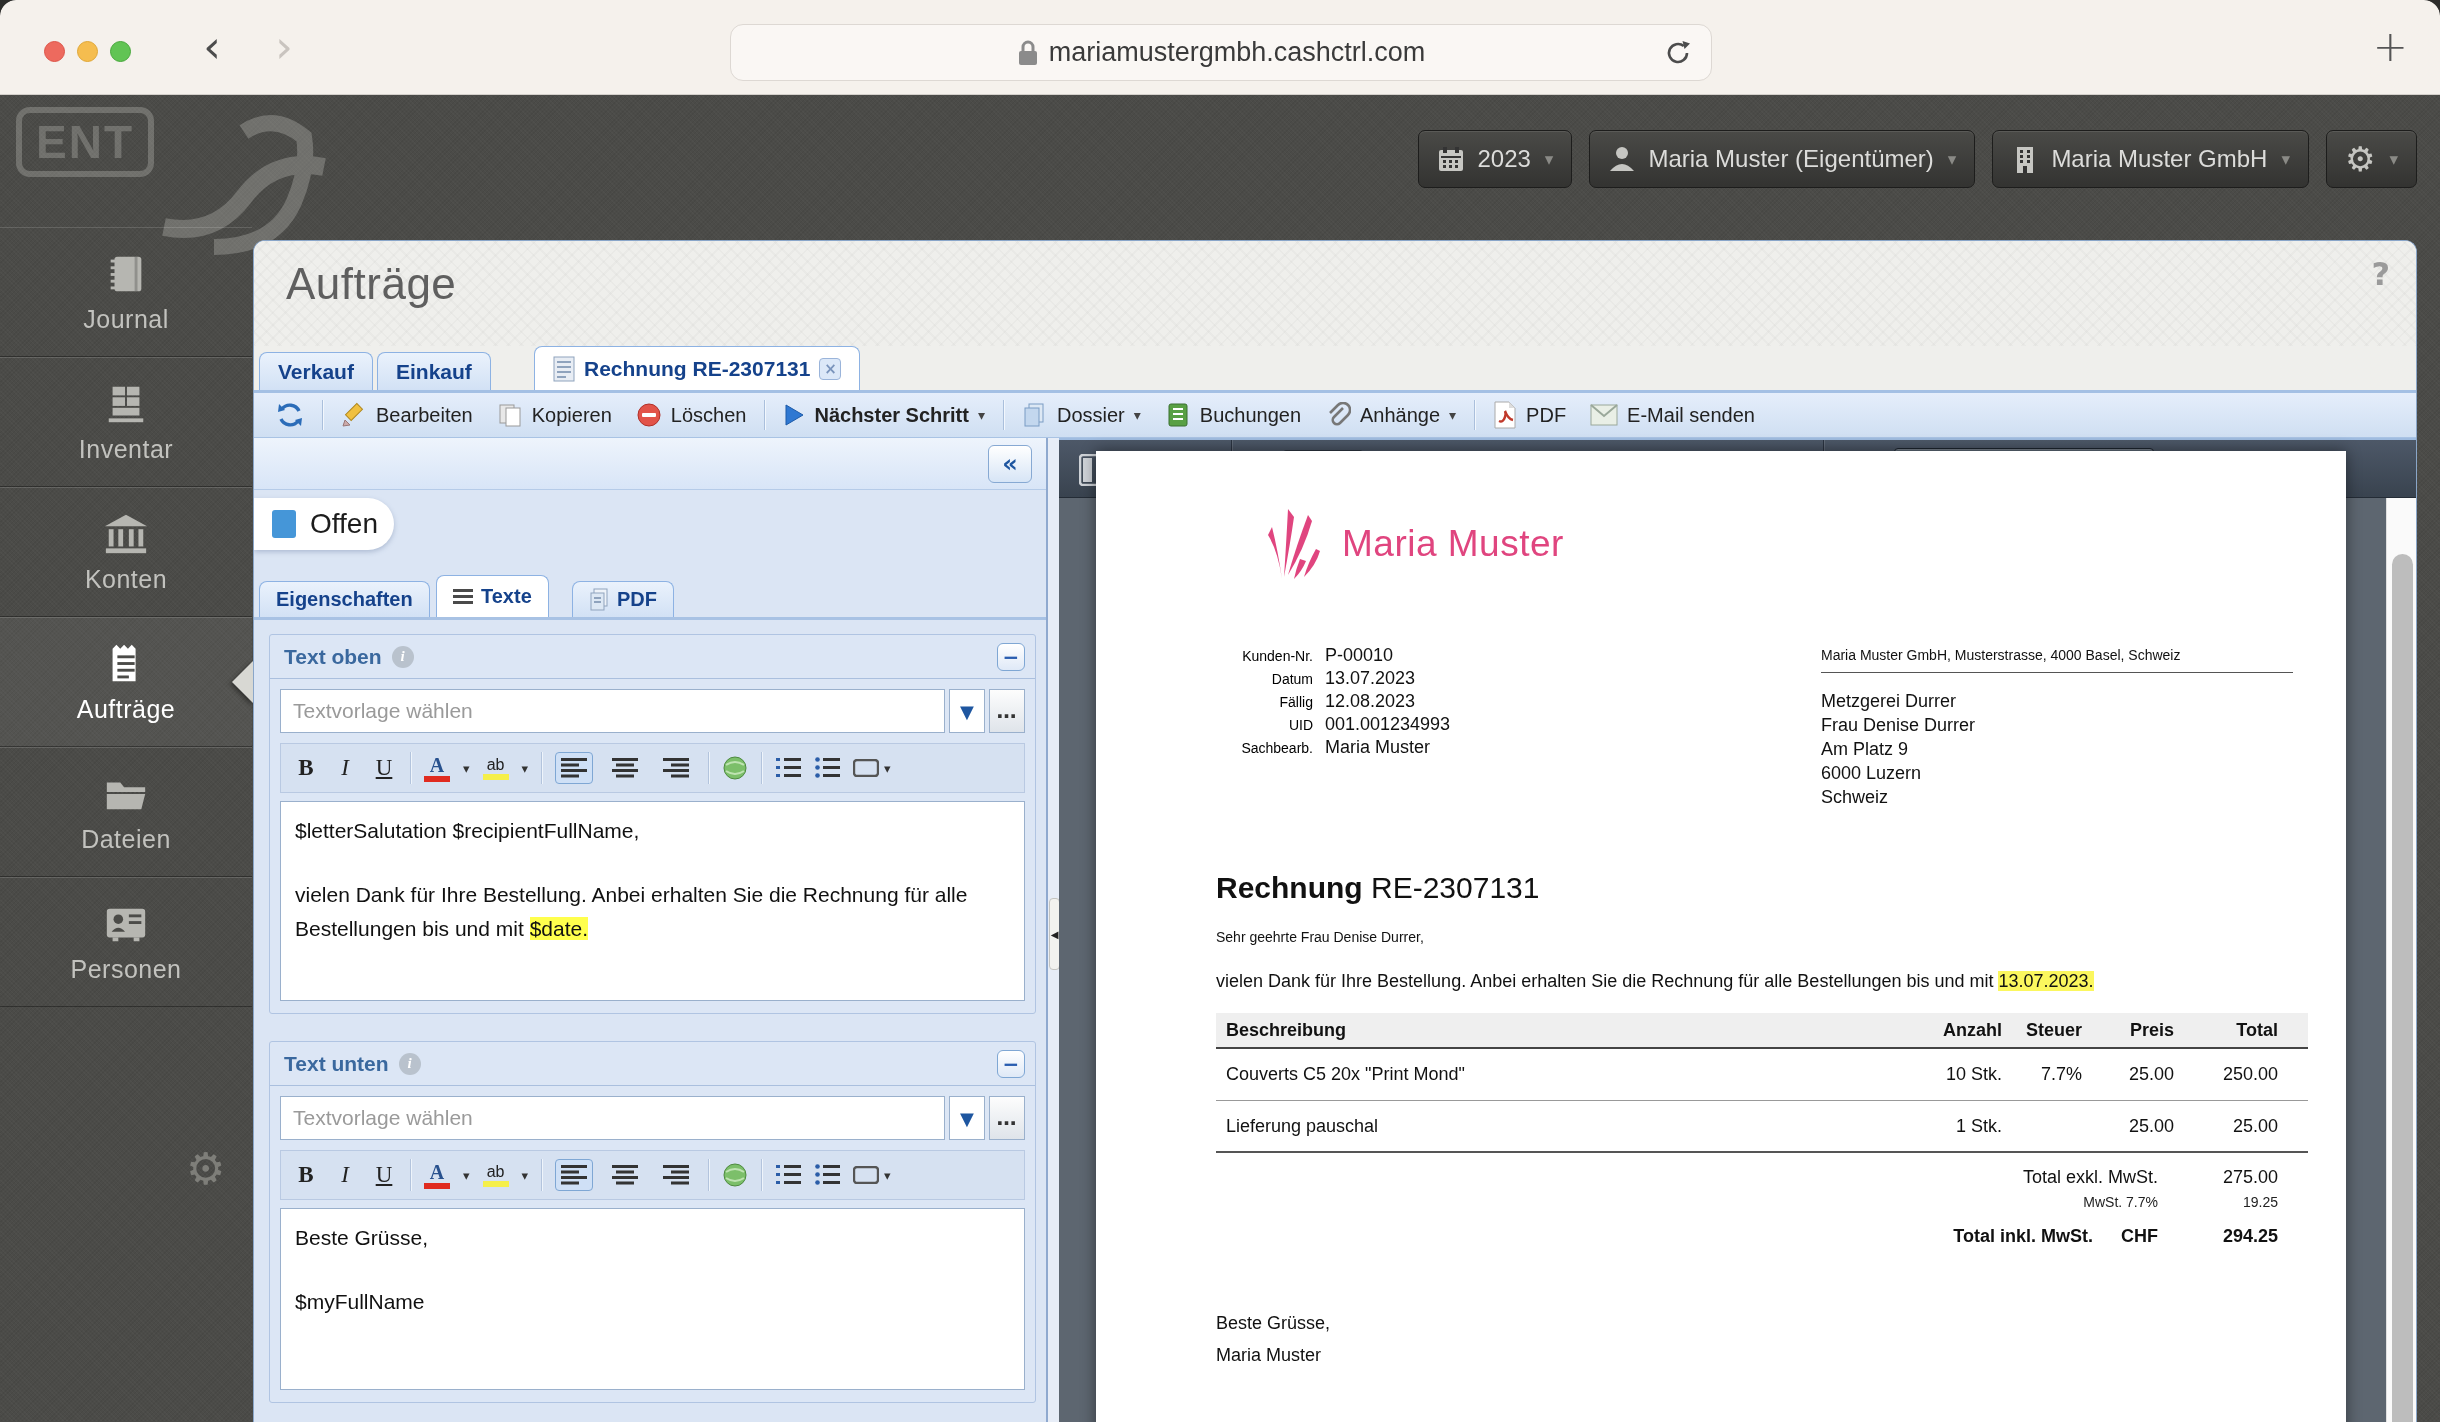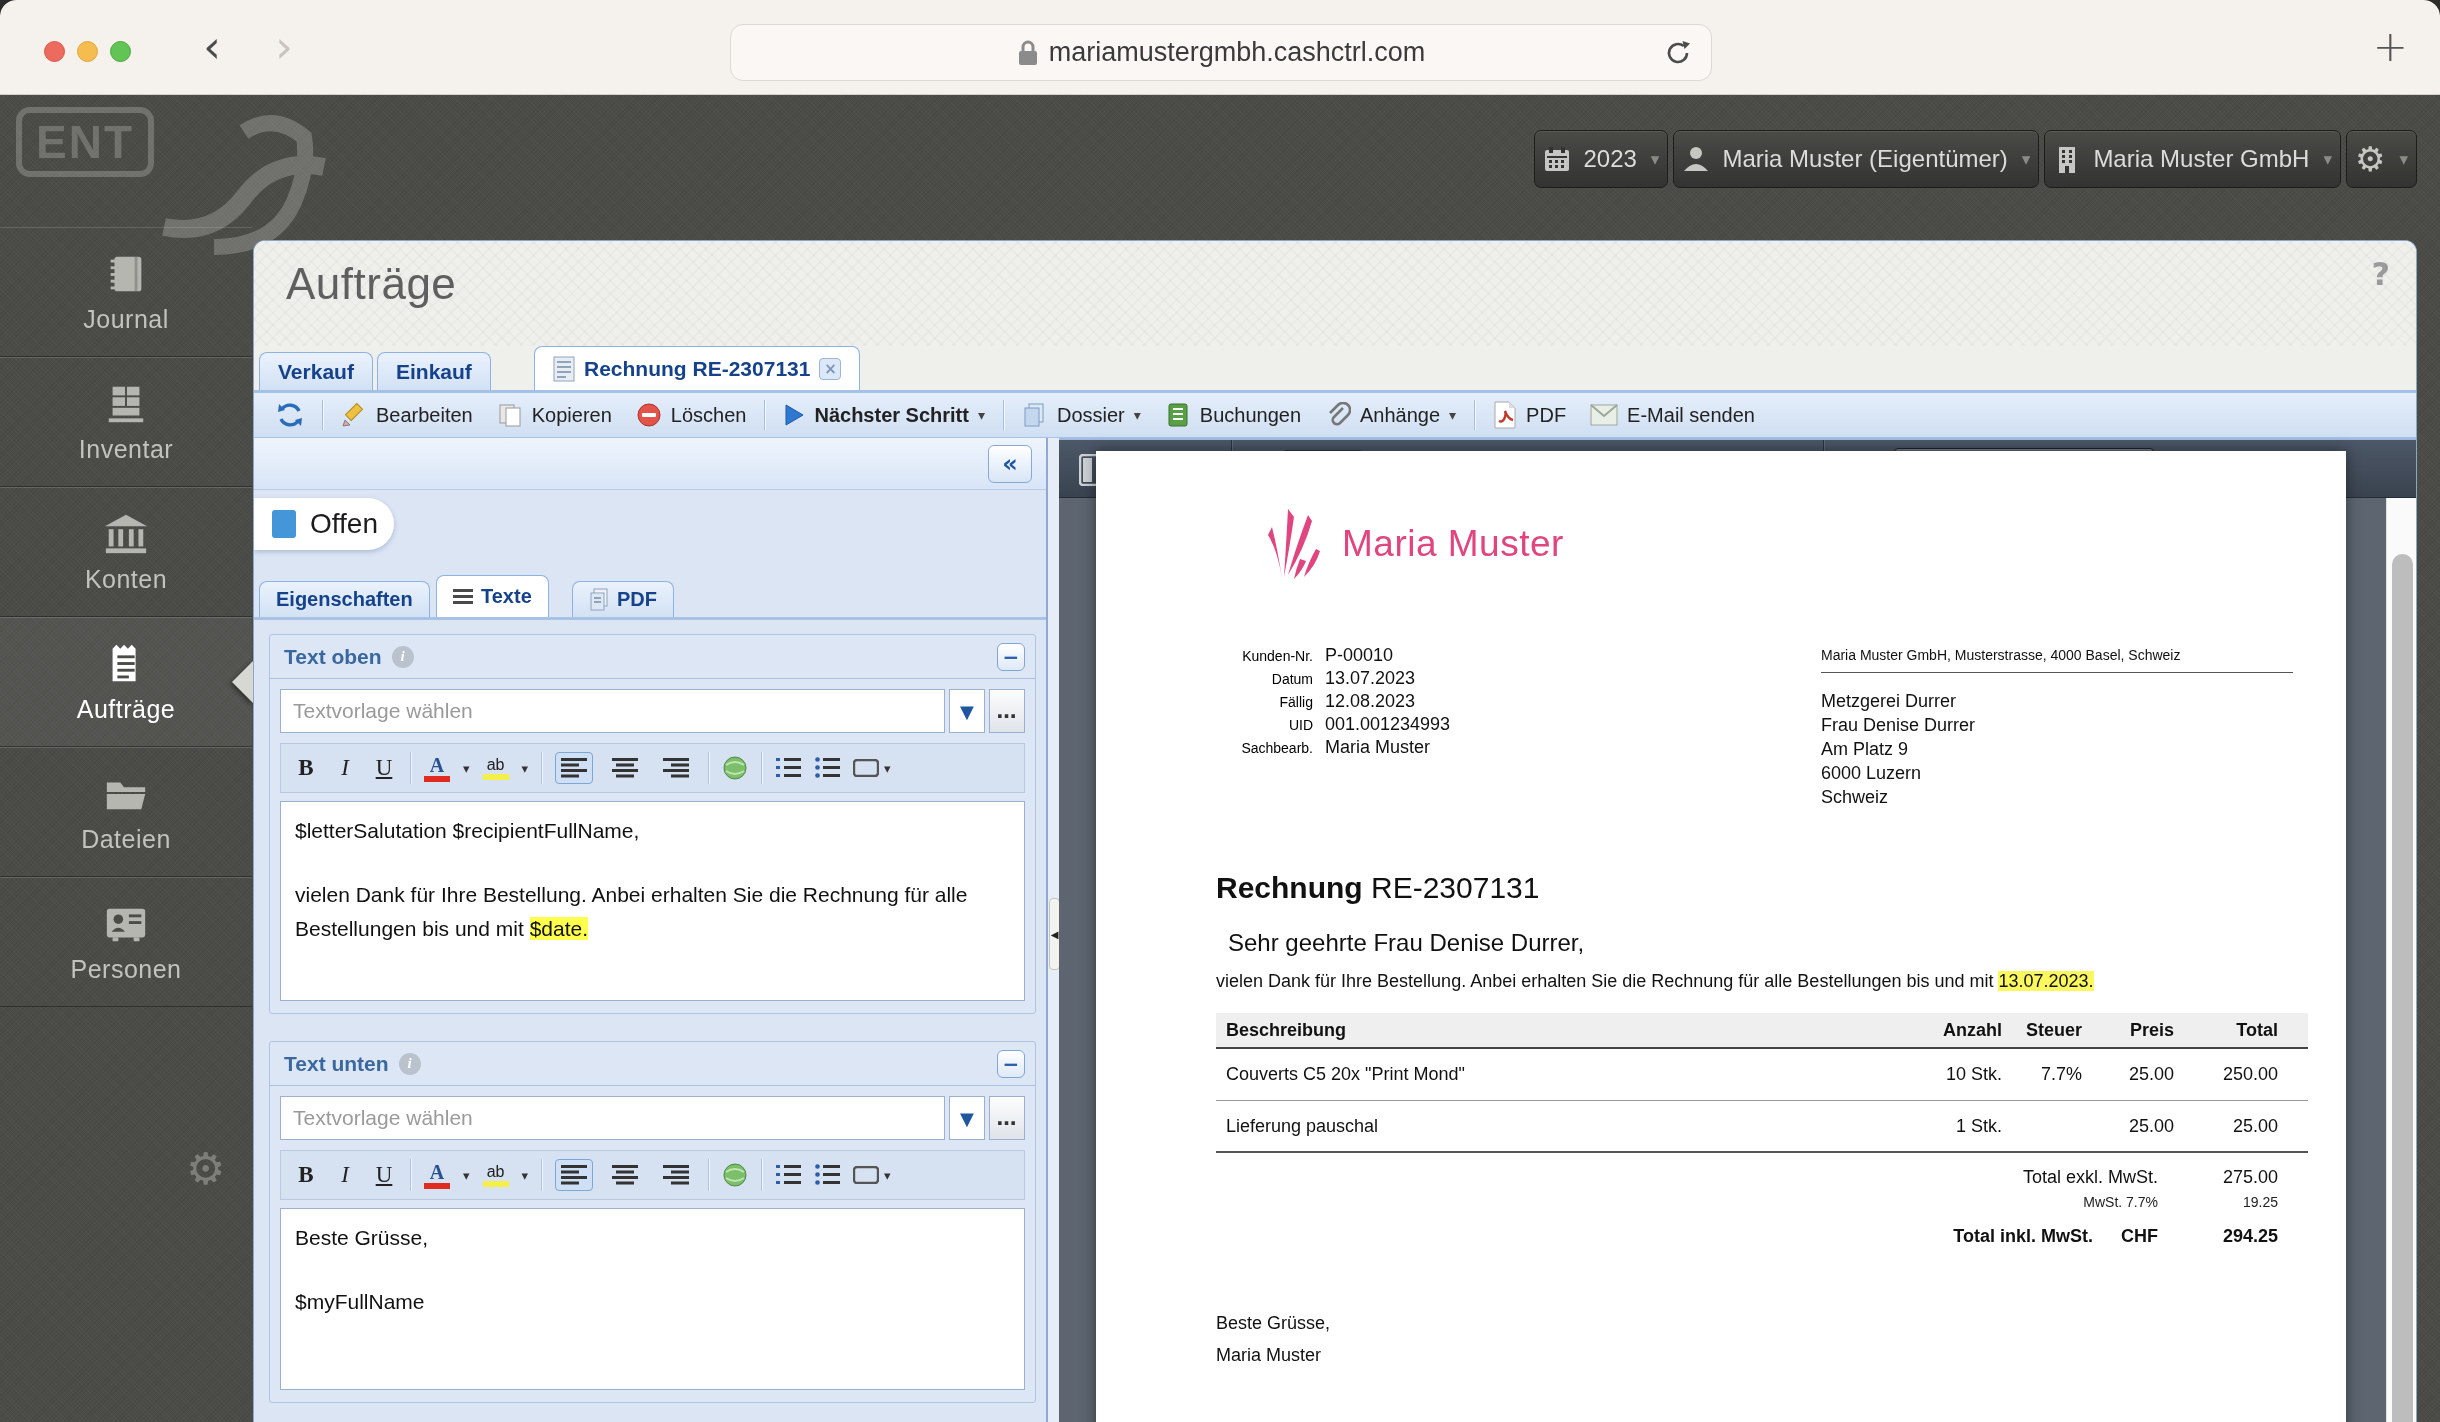--- a/index.html
+++ b/index.html
@@ -39,23 +39,23 @@
   .sbitem svg{width:46px;height:46px;fill:#b6b6b1;}
   .sbitem.active{color:#fff;background:rgba(255,255,255,.05);}
   .sbitem.active svg{fill:#fff;}
   .sbarrow{position:absolute;right:-2px;top:50%;transform:translateY(-50%);width:0;height:0;
            border-top:22px solid transparent;border-bottom:22px solid transparent;border-right:22px solid #d8d8d3;
            filter:drop-shadow(-2px 2px 2px rgba(0,0,0,.4));}
   .sbgear{position:absolute;left:186px;top:1048px;font-size:44px;color:#8b8b86;opacity:.8;}
 
   
   .trbar{position:absolute;right:23px;top:35px;display:flex;gap:5px;}
-  .trbtn{height:58px;display:flex;align-items:center;gap:12px;padding:0 8px;
+  .trbtn{height:58px;display:flex;align-items:center;gap:12px;padding:0 18px;
          background:linear-gradient(#4a4a47,#333331);border:1px solid #1d1d1c;border-radius:7px;
-         box-shadow:inset 0 1px 0 rgba(255,255,255,.09);color:#dcdcda;font-size:24px;}
+         box-shadow:inset 0 1px 0 rgba(255,255,255,.09);color:#dcdcda;font-size:24px;margin-left:12px;}
   .trbtn svg{width:28px;height:28px;fill:#c6c6c2;}
   .trbtn .caret{color:#8a8a86;font-size:17px;margin-left:2px;}
   .trbtn .gearglyph{font-size:34px;color:#c6c6c2;line-height:1;}
 
   
   .panel{position:absolute;left:253px;top:145px;width:2164px;height:1277px;background:#fff;
          border:1px solid #8aa6c9;border-bottom:none;border-radius:12px 12px 0 0;overflow:hidden;}
   .phead{position:absolute;left:0;top:0;width:100%;height:105px;background:#efefec;
     background-image:repeating-linear-gradient(135deg,rgba(0,0,0,.022) 0 2px,transparent 2px 9px),
                      repeating-linear-gradient(45deg,rgba(0,0,0,.022) 0 2px,transparent 2px 9px);}
@@ -164,21 +164,21 @@
   .inv-logoname{font-size:37px;color:#e0457f;font-weight:400;letter-spacing:.5px;}
   .metatable{position:absolute;left:102px;top:193px;border-collapse:collapse;}
   .metatable td{padding:1px 0;}
   .meta-l{font-size:14px;text-align:right;color:#000;min-width:115px;}
   .meta-v{font-size:18px;padding-left:12px !important;white-space:nowrap;}
   .sender{position:absolute;left:725px;top:196px;font-size:14px;border-bottom:1px solid #555;
           padding-bottom:9px;width:472px;white-space:nowrap;}
   .recipient{position:absolute;left:725px;top:238px;font-size:18px;line-height:24px;}
   .inv-title{position:absolute;left:120px;top:420px;font-size:30px;}
   .inv-title b{font-weight:bold;}
-  .inv-salut{position:absolute;left:132px;top:478px;font-size:24px;text-align:right;}
+  .inv-salut{position:absolute;left:120px;top:478px;font-size:14px;text-align:right;}
   .inv-body{position:absolute;left:120px;top:520px;font-size:18px;white-space:nowrap;}
   .inv-table{position:absolute;left:120px;width:1092px;top:562px;font-size:18px;}
   .itr{display:flex;align-items:center;padding:0 30px 0 10px;}
   .itr.head{background:#efefef;font-weight:bold;height:36px;border-bottom:2px solid #444;}
   .itr.row{height:52px;border-bottom:1px solid #999;}
   .itr.row.last{border-bottom:2px solid #555;}
   .c-desc{flex:1;text-align:left;}
   .c-qty{width:110px;text-align:right;} .c-tax{width:80px;text-align:right;}
   .c-price{width:92px;text-align:right;} .c-total{width:104px;text-align:right;}
   .totrow{display:flex;justify-content:flex-end;padding-right:30px;margin-top:14px;}

